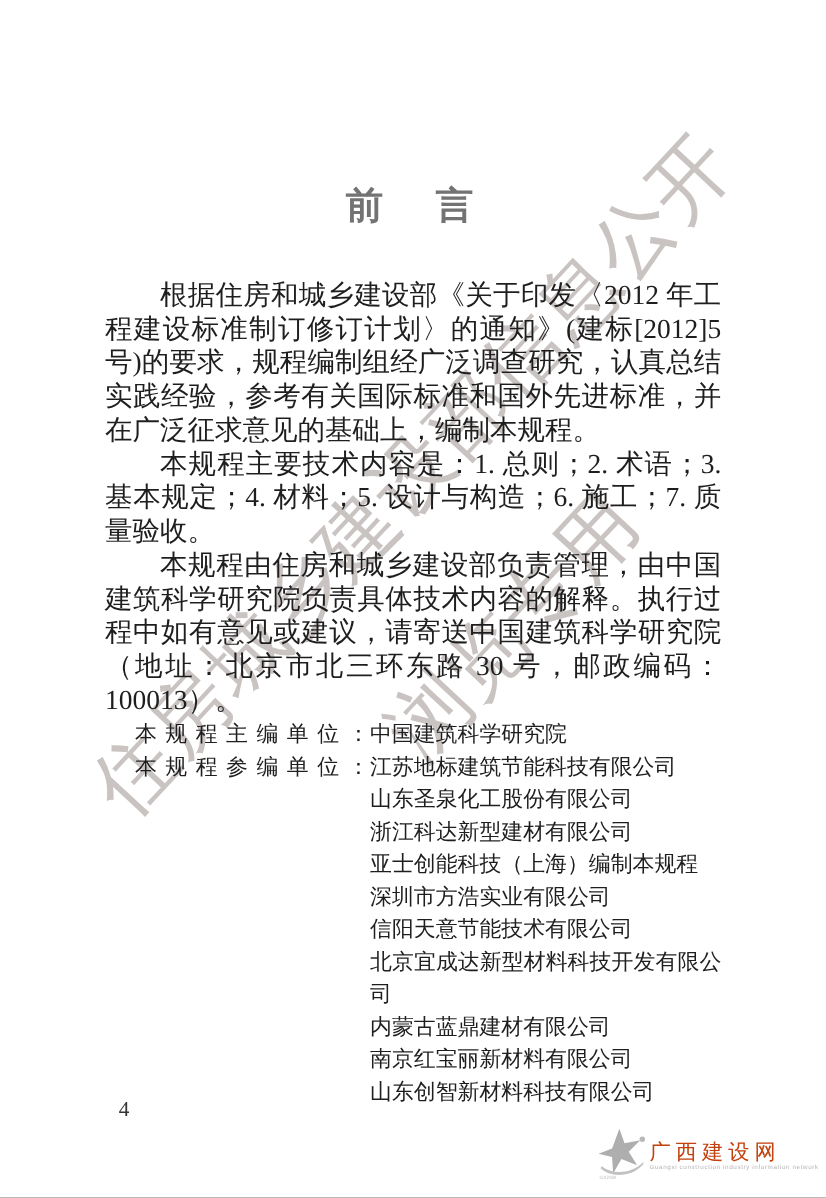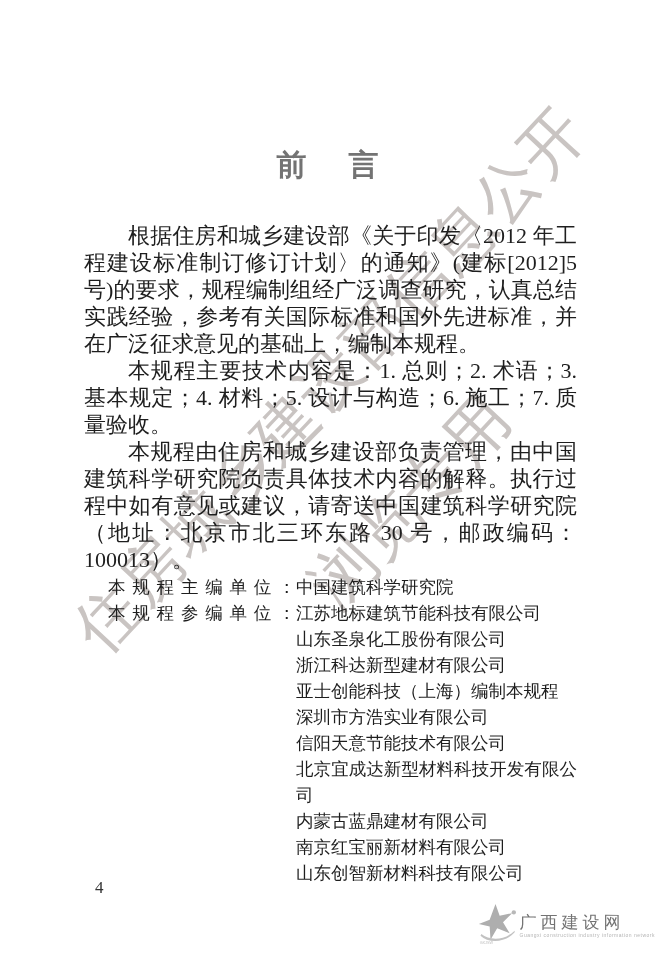--- a/index.html
+++ b/index.html
@@ -95,21 +95,21 @@
     display: flex;
     align-items: center;
     z-index: 2;
   }
   .logo-star { flex: none; margin-right: 2px; }
   .logo-textwrap { display: flex; flex-direction: column; }
   .logo-text {
     font-family: "Liberation Serif", "DejaVu Serif", serif;
     font-size: 17px;
     letter-spacing: 4px;
-    color: #737373;
+    color: #c2410c;
     line-height: 18px;
     white-space: nowrap;
   }
   .logo-tagline {
     font-family: "Liberation Sans", "DejaVu Sans", sans-serif;
     font-size: 5px;
     color: #b4b4b4;
     letter-spacing: 0.5px;
     line-height: 7px;
     white-space: nowrap;

